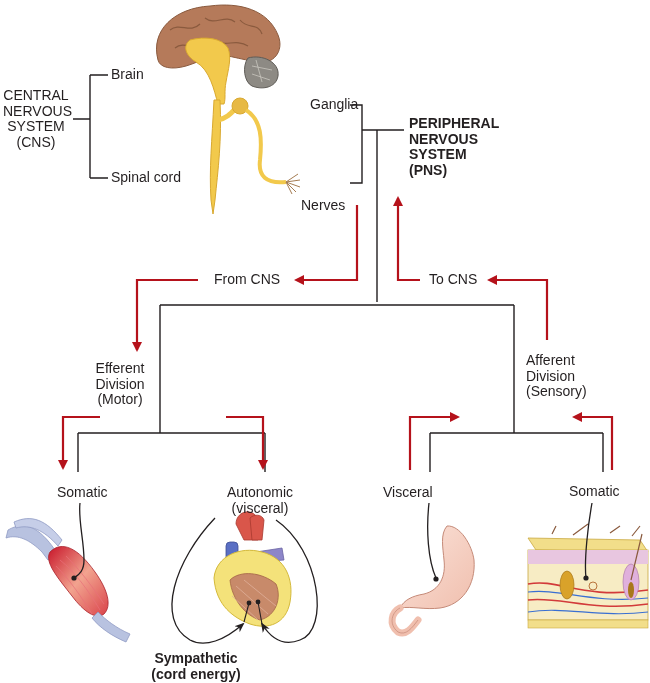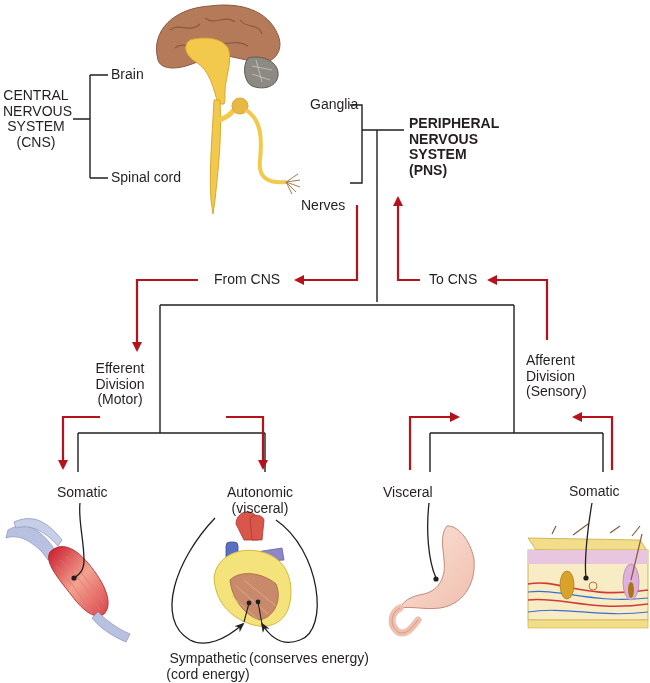--- a/index.html
+++ b/index.html
@@ -161,20 +161,19 @@
   </div>
 
   <div class="lbl" style="left:57px; top:485px;">Somatic</div>
   <div class="lbl c" style="left:205px; top:485px; width:110px;">
     <span class="ln">Autonomic</span>
     <span class="ln">(visceral)</span>
   </div>
   <div class="lbl" style="left:383px; top:485px;">Visceral</div>
   <div class="lbl" style="left:569px; top:484px;">Somatic</div>
 
-  <div class="lbl c" style="left:158px; top:651px; width:100px;">
+  <div class="lbl c" style="left:146px; top:651px; width:100px;font-weight:bold;">
     <span class="ln">Sympathetic</span>
     <span class="ln">(cord energy)</span>
   </div>
   <div class="lbl c" style="left:244px; top:651px; width:130px;">
-    <span class="ln">(conserves energy)</span>
   </div>
 </div>
 
 </body></html>

